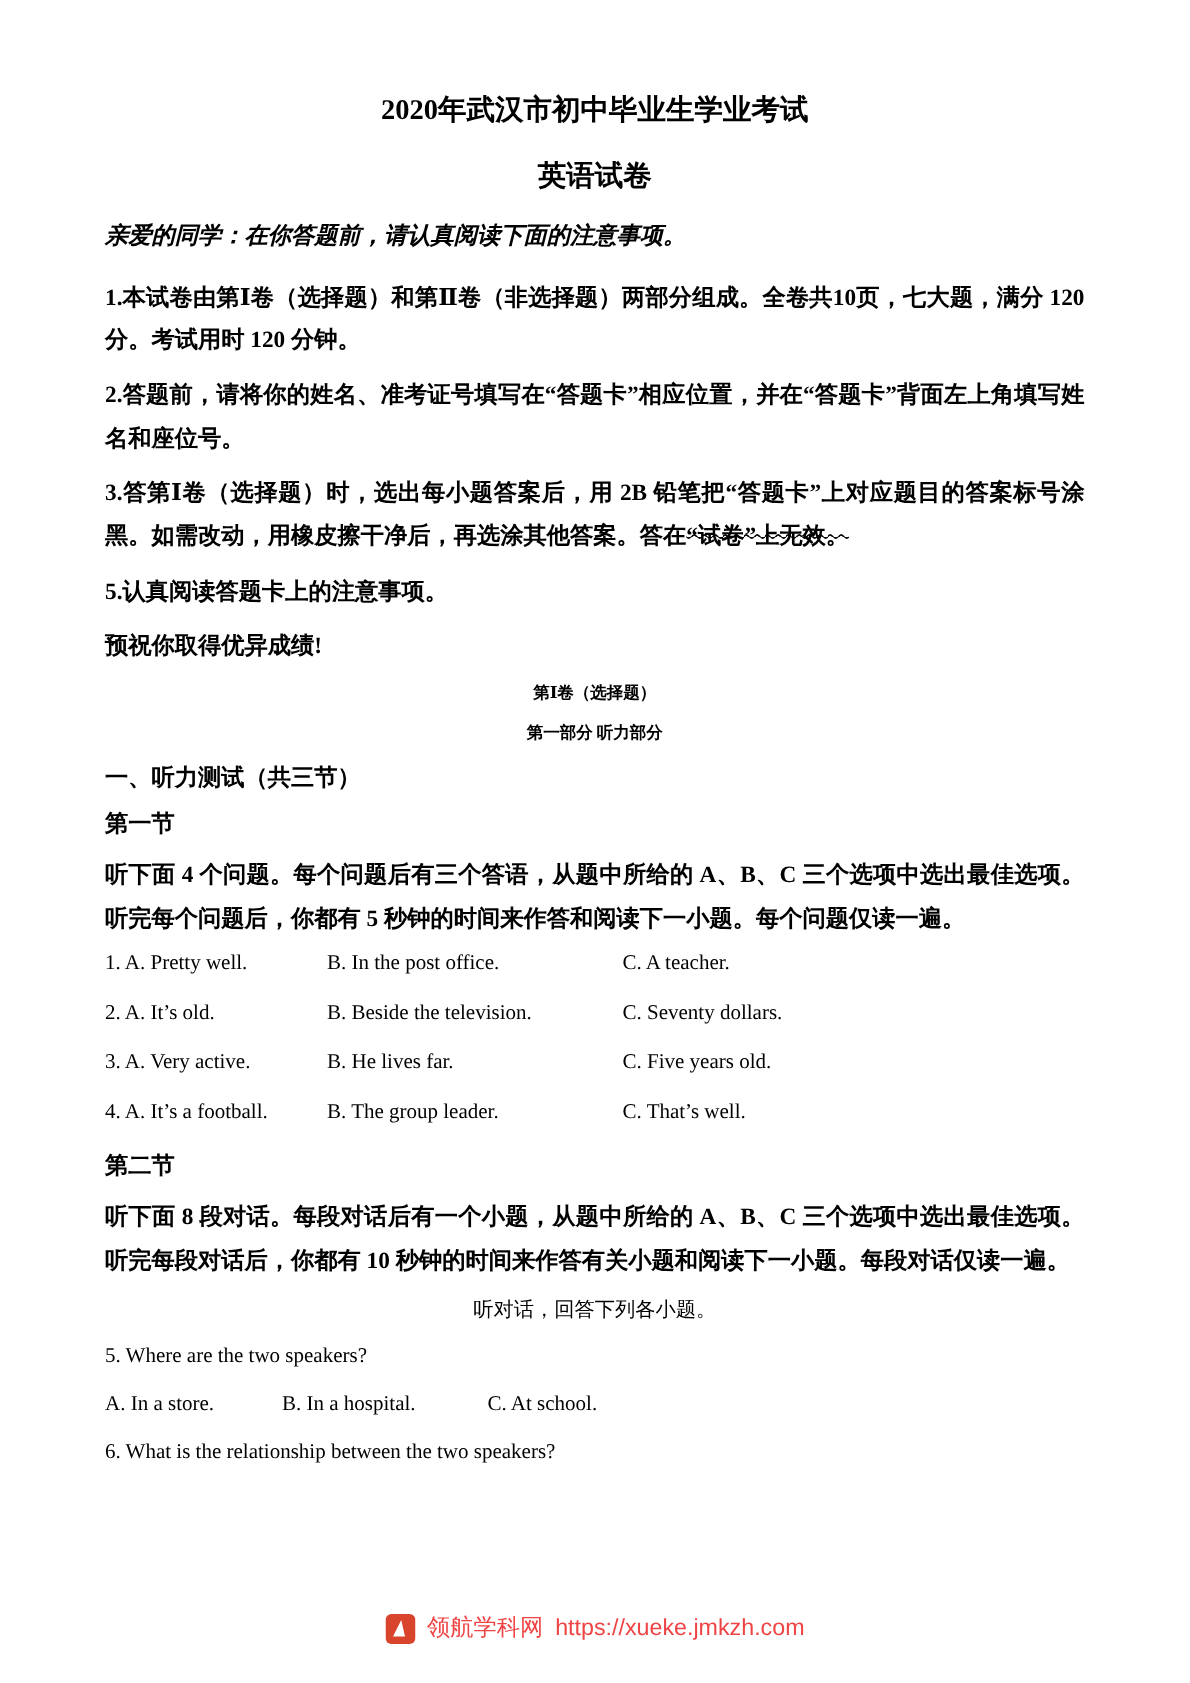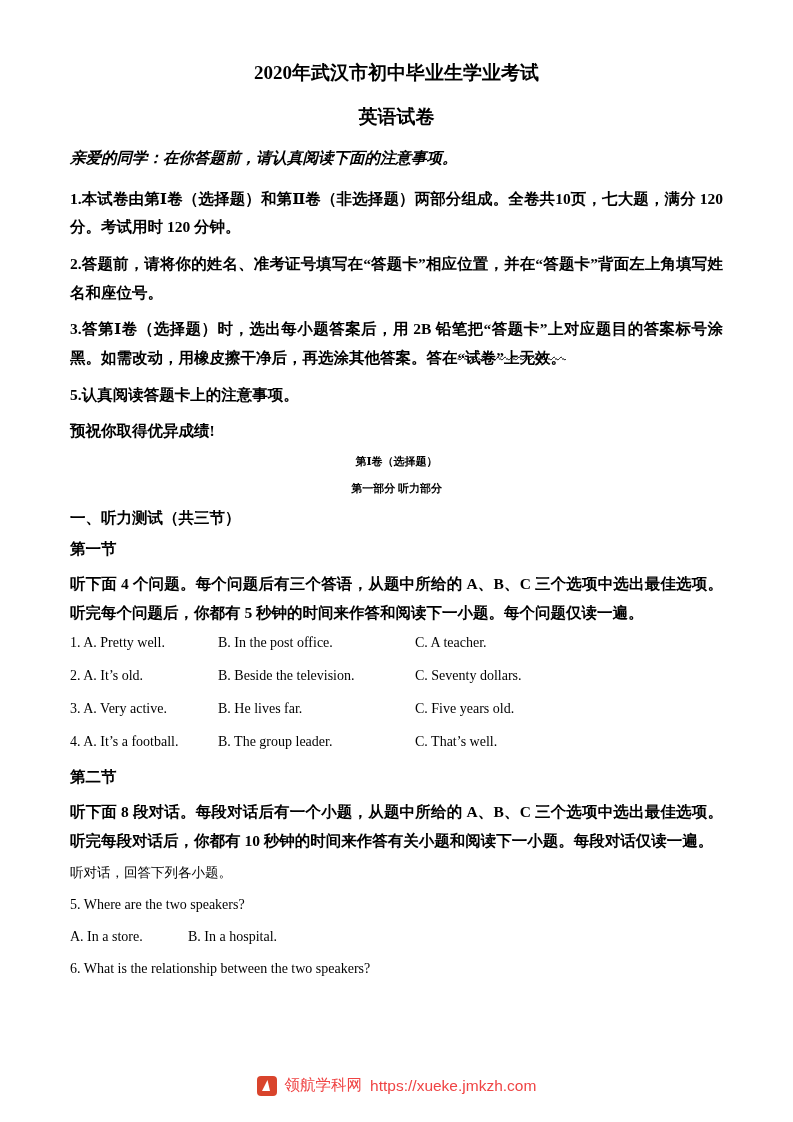--- a/index.html
+++ b/index.html
@@ -58,20 +58,21 @@
     margin: 0 0 17px 0;
     white-space: nowrap;
   }
   .q-row .c1 { width: 148px; }
   .q-row .c2 { width: 197px; }
   .q-row .c3 { flex: 1; }
   .hint {
     font-size: 13.5px;
     font-weight: normal;
     margin: 2px 0 15px 0;
+    text-align: center;
   }
   .stem {
     font-size: 14px;
     font-weight: normal;
     margin: 0 0 16px 0;
   }
   .q5-row {
     display: flex;
     font-size: 14px;
     font-weight: normal;
@@ -143,20 +144,21 @@
 
   <div class="left-head">第二节</div>
   <p class="para">听下面 8 段对话。每段对话后有一个小题，从题中所给的 A、B、C 三个选项中选出最佳选项。听完每段对话后，你都有 10 秒钟的时间来作答有关小题和阅读下一小题。每段对话仅读一遍。</p>
 
   <p class="hint">听对话，回答下列各小题。</p>
 
   <p class="stem">5. Where are the two speakers?</p>
   <div class="q5-row">
     <span class="a">A. In a store.</span>
     <span class="b">B. In a hospital.</span>
+    <span class="c">C. At school.</span>
   </div>
 
   <p class="stem">6. What is the relationship between the two speakers?</p>
 
   <div class="footer">
     <span class="logo-wrap">
       <svg width="20" height="20" viewBox="0 0 20 20" aria-hidden="true">
         <rect width="20" height="20" rx="4" fill="#d9442c"></rect>
         <path d="M5 15 L10.5 4 L13 15 Z" fill="#ffffff"></path>
       </svg>

